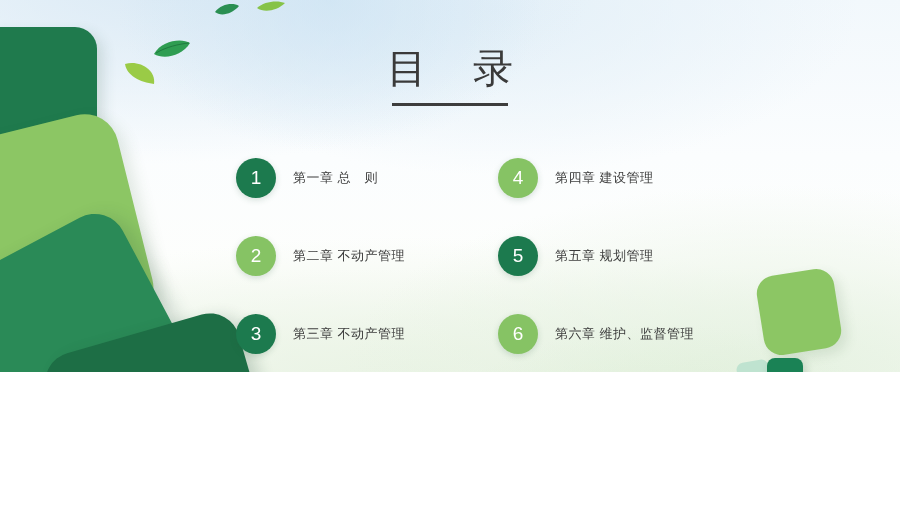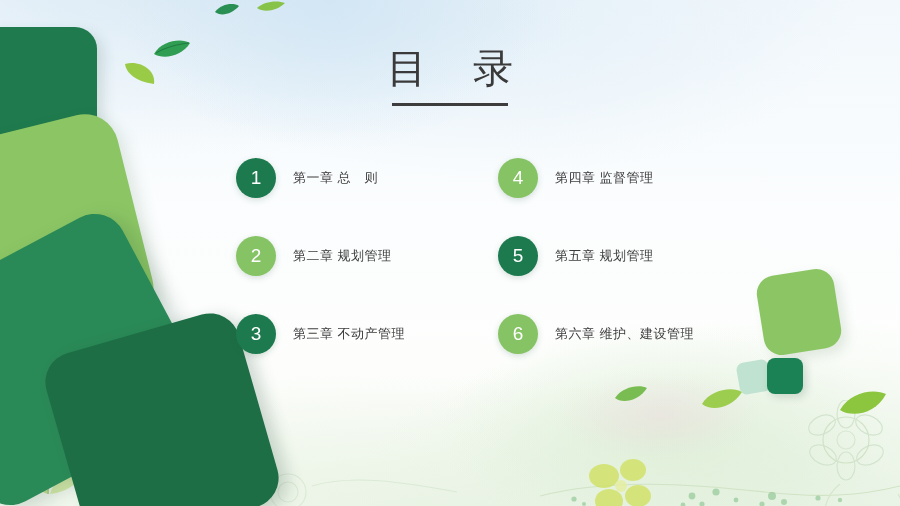--- a/index.html
+++ b/index.html
@@ -3,21 +3,21 @@
 <meta charset="utf-8">
 <style>
   html, body {
     margin: 0;
     padding: 0;
     background: #ffffff;
   }
   #slide {
     position: relative;
     width: 900px;
-    height: 506px;
+    height: 372px;
     overflow: hidden;
     font-family: "Liberation Sans", "DejaVu Sans", sans-serif;
     background: #eab308;
   }
 
   
   .bg-base {
     position: absolute;
     inset: 0;
     background:
@@ -288,38 +288,38 @@
 
   <div class="toc">
 
     <div class="toc-item">
       <div class="toc-num dark">1</div>
       <div class="toc-label">第一章 总　则</div>
     </div>
 
     <div class="toc-item">
       <div class="toc-num light">4</div>
-      <div class="toc-label">第四章 监督管理</div>
+      <div class="toc-label">第四章 建设管理</div>
     </div>
 
     <div class="toc-item">
       <div class="toc-num light">2</div>
-      <div class="toc-label">第二章 规划管理</div>
+      <div class="toc-label">第二章 不动产管理</div>
     </div>
 
     <div class="toc-item">
       <div class="toc-num dark">5</div>
       <div class="toc-label">第五章 规划管理</div>
     </div>
 
     <div class="toc-item">
       <div class="toc-num dark">3</div>
       <div class="toc-label">第三章 不动产管理</div>
     </div>
 
     <div class="toc-item">
       <div class="toc-num light">6</div>
-      <div class="toc-label">第六章 维护、建设管理</div>
+      <div class="toc-label">第六章 维护、监督管理</div>
     </div>
 
   </div>
 
 </div>
 
 </body></html>

